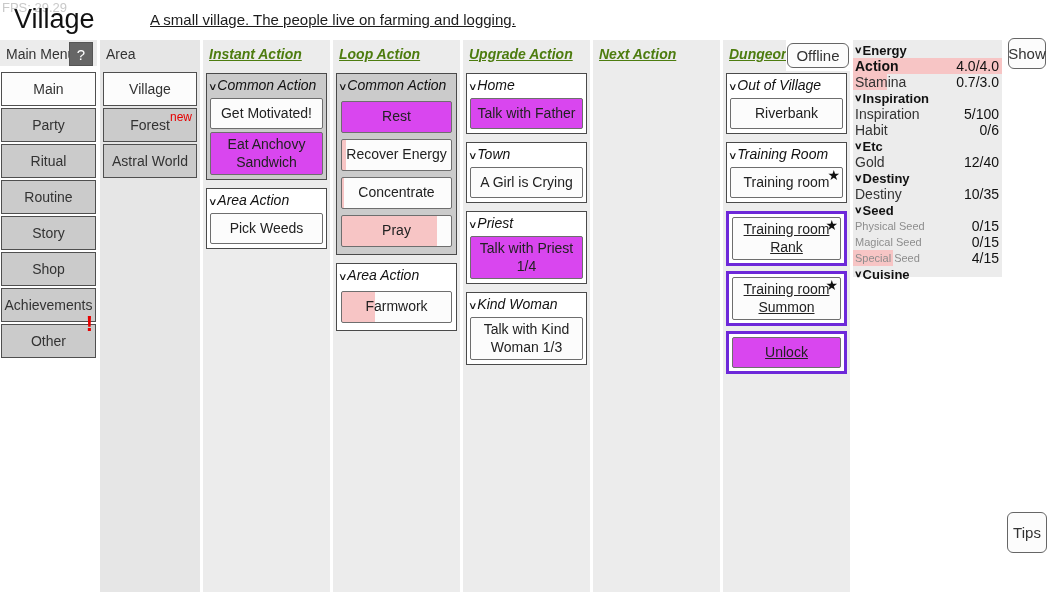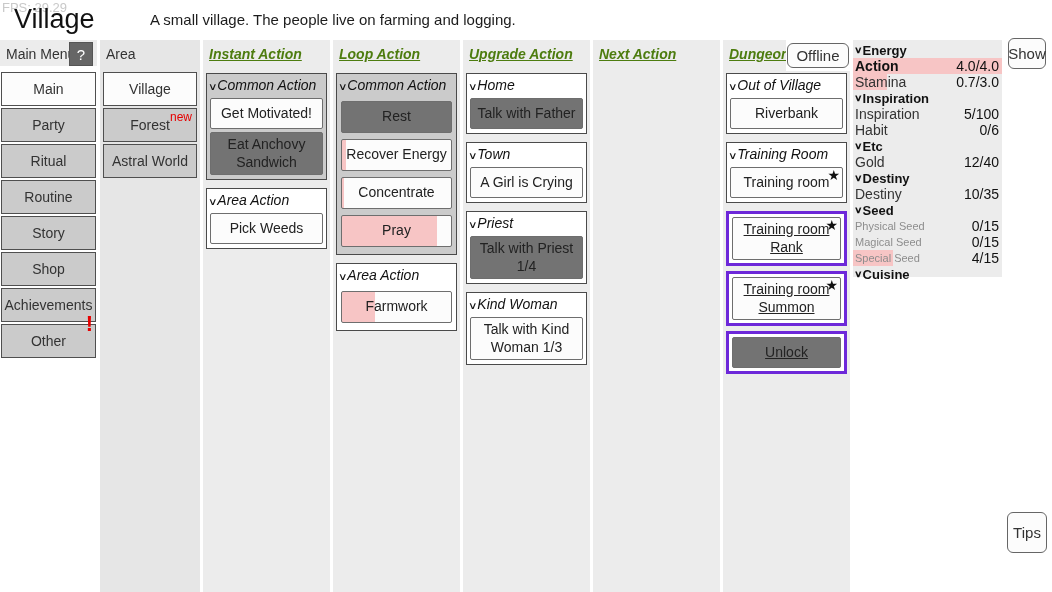--- a/index.html
+++ b/index.html
@@ -2,21 +2,21 @@
 <html><head>
 <meta charset="utf-8">
 <style>
   * { box-sizing: border-box; margin: 0; padding: 0; }
   html,body { background:#fff; }
   body { font-family:"Liberation Sans", sans-serif; color:#222; }
   .app { position:relative; width:1052px; height:592px; overflow:hidden; background:#fff; }
 
   .fps { position:absolute; left:2px; top:0; font-size:13px; color:#c9c9c9; }
   .title { position:absolute; left:14px; top:4px; font-size:27px; font-weight:400; color:#111; }
-  .desc { position:absolute; left:150px; top:11px; font-size:15px; color:#1c1c1c; }
+  .desc { position:absolute; left:150px; top:11px; font-size:15px; color:#1c1c1c;text-decoration:underline; }
 
   .col { position:absolute; top:40px; height:552px; background:#ececec; }
   .col-header { height:26px; padding:6px 0 0 6px; font-size:14px; color:#333; white-space:nowrap; }
   .col-header.action { font-weight:bold; font-style:italic; text-decoration:underline; color:#4d7c0f; }
 
   .menu-col { left:0; width:97px; background:transparent; }
   .menu-col .col-header { background:#ececec; position:relative; }
   .area-col { left:100px; width:100px; background:#e6e6e6; }
   .instant-col { left:203px; width:127px; }
   .loop-col { left:333px; width:127px; }
@@ -39,21 +39,21 @@
 
   .groups { padding-top:7px; }
   .group { margin:0 3px 8px 3px; border:1px solid #4a4a4a; background:#cbcbcb; padding-bottom:1px; }
   .group.white { background:#fff; }
   .group-header { font-style:italic; font-size:14px; color:#111; padding:3px 2px 2px 2px; white-space:nowrap; cursor:pointer; }
   .chev { font-size:10px; margin-right:1px; font-style:normal; display:inline-block; transform:scaleX(1.3); }
 
   .gbtn { position:relative; display:flex; align-items:center; justify-content:center; text-align:center;
     margin:3px; min-height:31px; border:1px solid #6e6e6e; border-radius:2px; background:#fcfcfc;
     font-size:14px; line-height:1.25; color:#222; padding:3px 2px; cursor:pointer; }
-  .gbtn.gray { background:#737373; }
+  .gbtn.gray { background:#d946ef; }
   .loop-col .gbtn { margin:6px 4px; min-height:32px; }
   .star { position:absolute; top:0; right:2px; font-size:14px; line-height:1; color:#111; }
 
   .solo { margin:0 3px 5px 3px; border:3px solid #6d28d9; background:#fff;text-decoration:underline; }
   .offline-wrap { position:absolute; top:0; right:0; width:64px; height:31px; background:#fff;
     display:flex; align-items:center; justify-content:center; }
   .ui-btn { border:1px solid #666; border-radius:6px; background:#fcfcfc; font-size:15px; color:#333;
     padding:3px 8px; cursor:pointer; font-family:"Liberation Sans", sans-serif; }
 
   .stat-section-header { display:flex; align-items:center; font-size:13px; font-weight:bold; color:#111;

